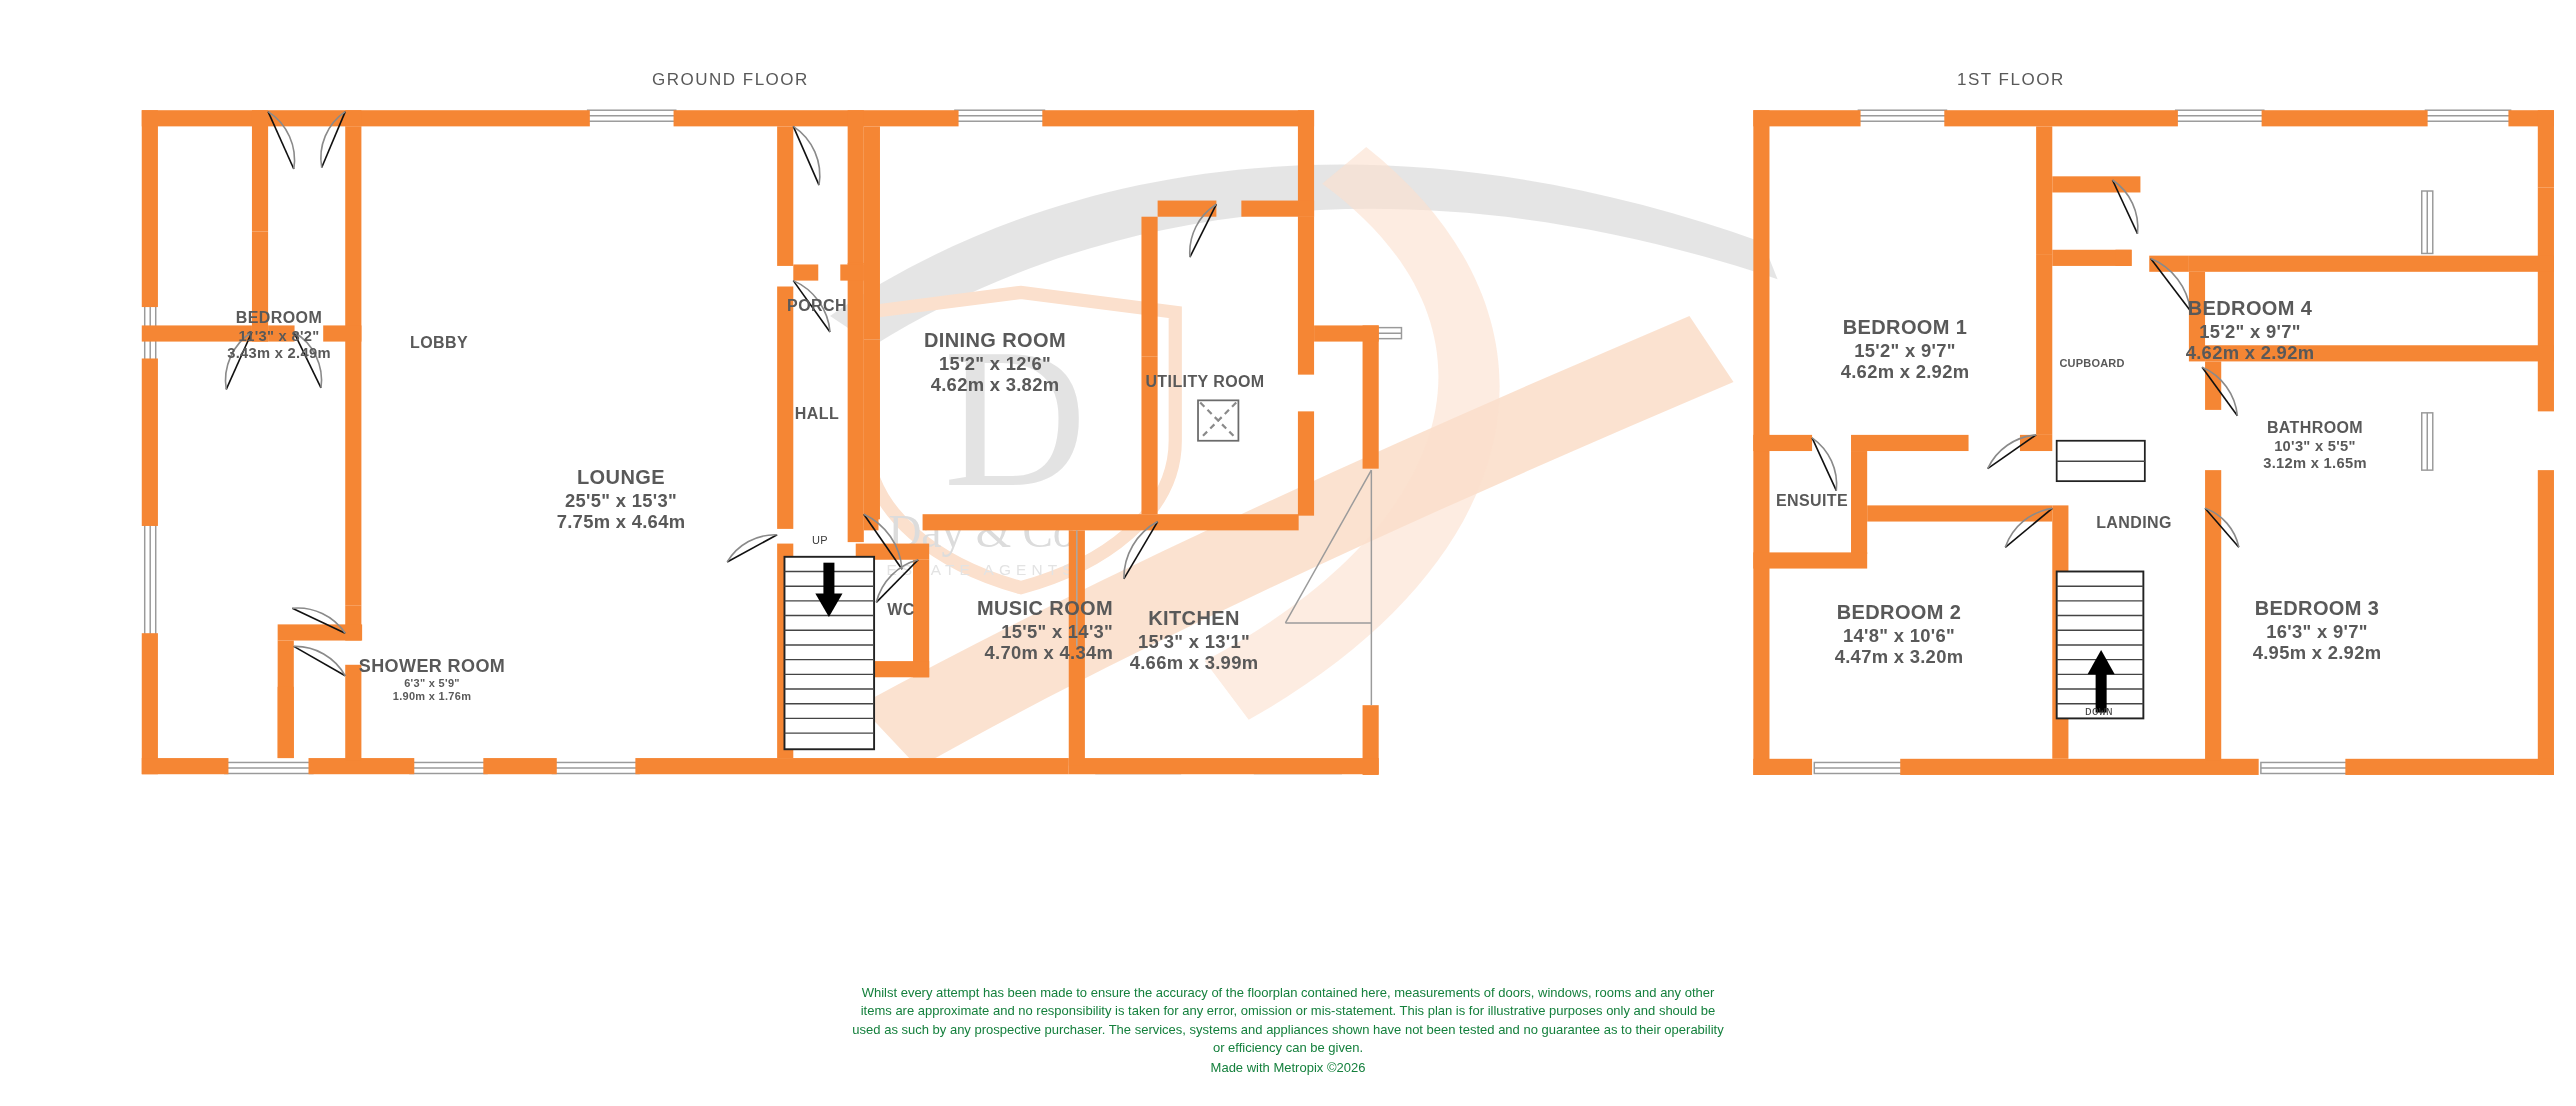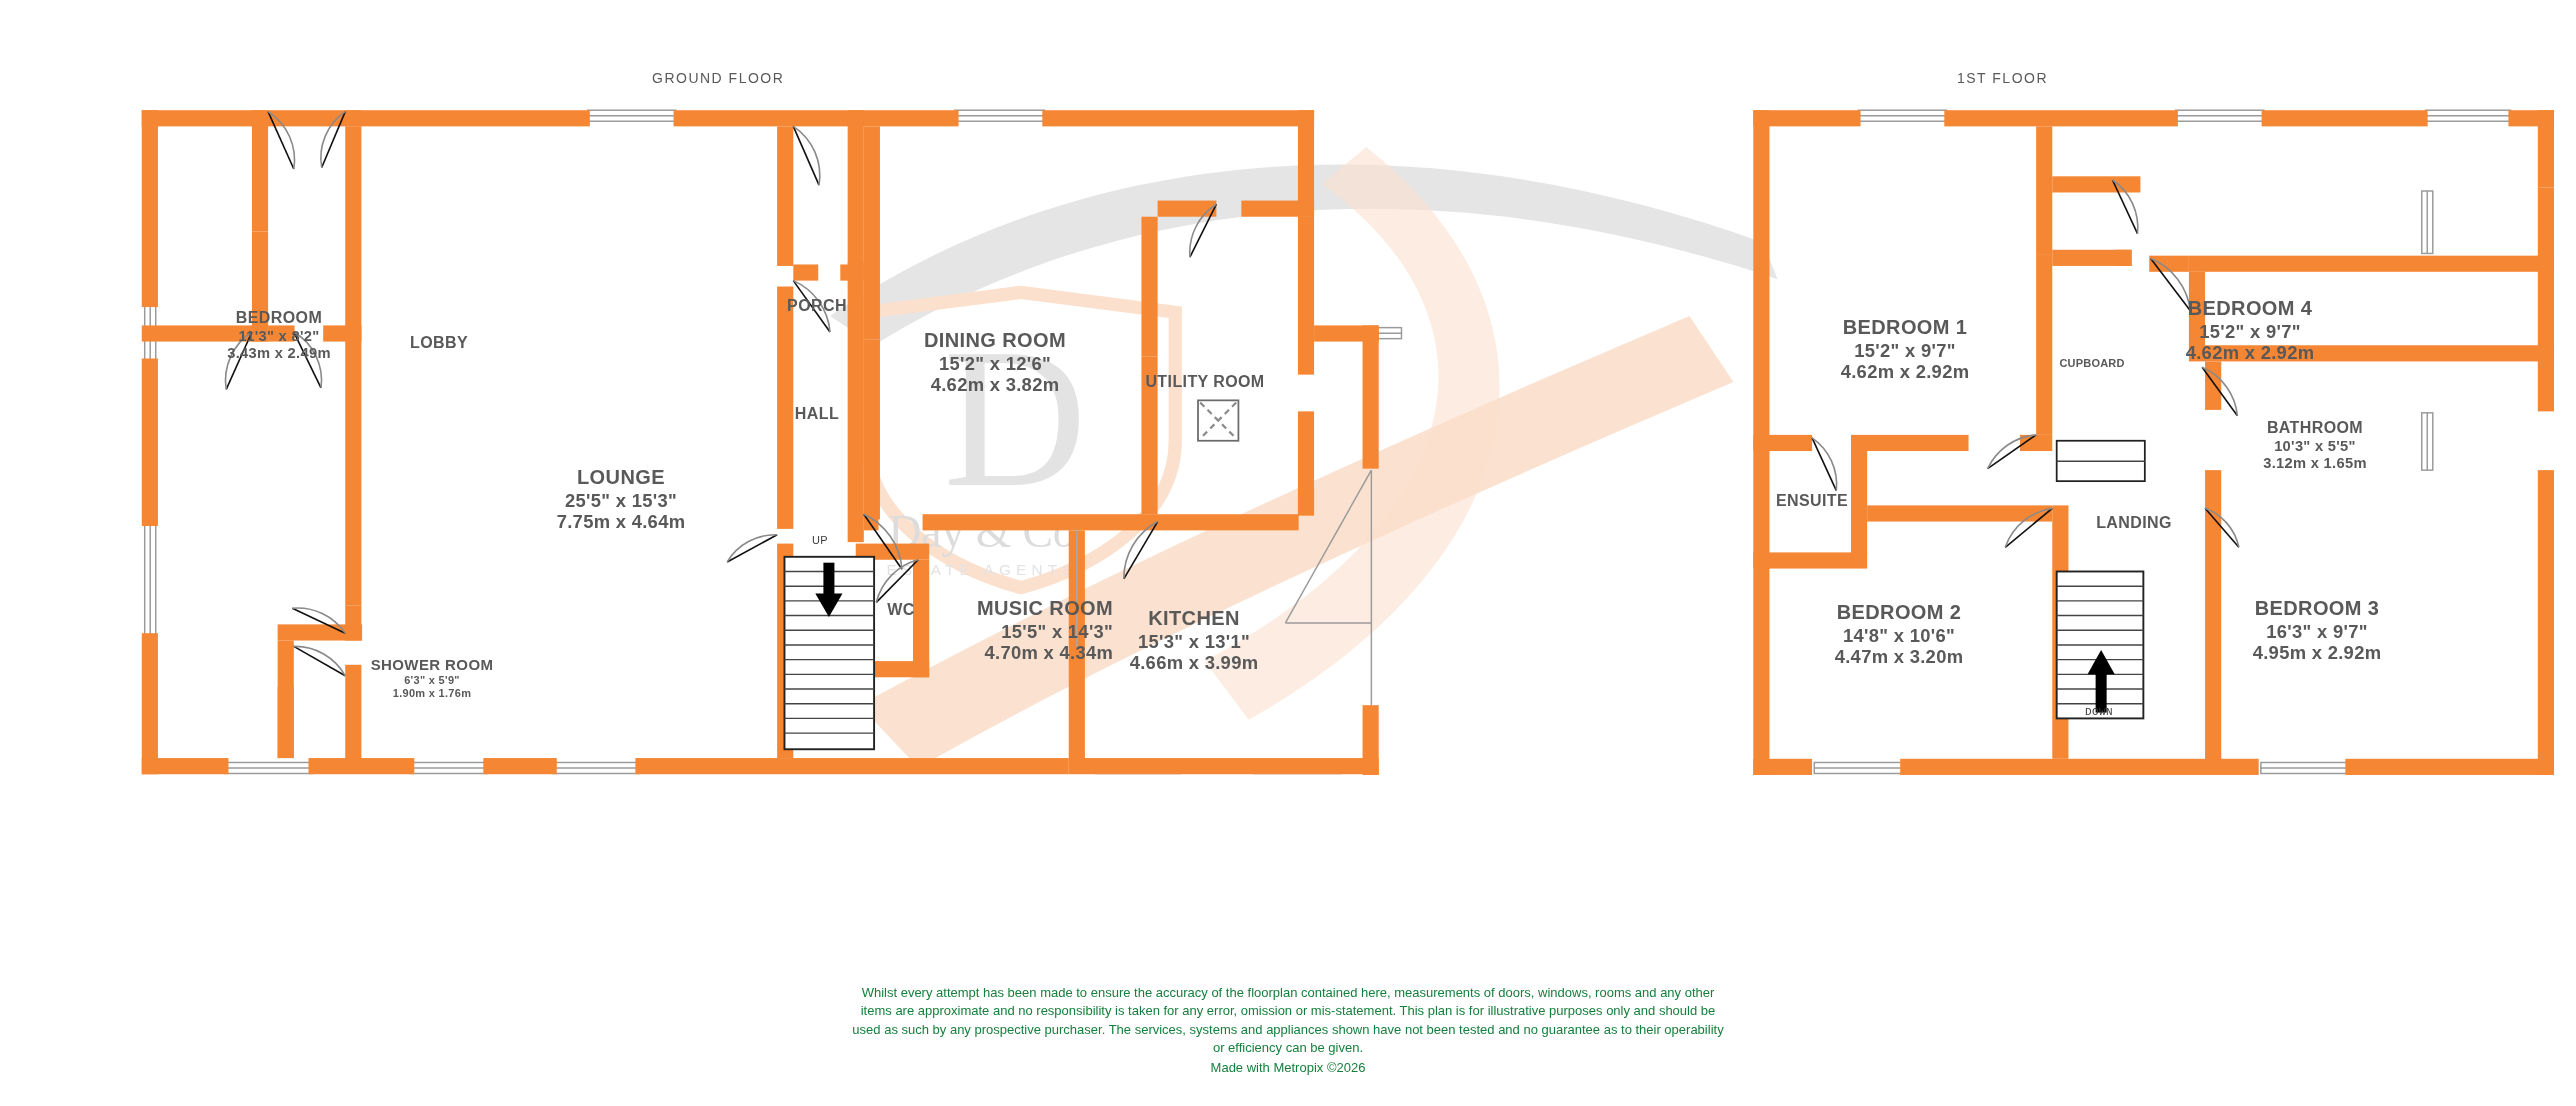--- a/index.html
+++ b/index.html
@@ -15,21 +15,21 @@
     overflow: hidden;
   }
   #stage {
     position: absolute;
     left: 0; top: 0;
     width: 2576px;
     height: 1107px;
   }
   .floor-title {
     position: absolute;
-    font-size: 14px;
+    font-size: 17px;
     letter-spacing: 1.5px;
     color: #595959;
     font-weight: 400;
     white-space: nowrap;
   }
   #ground-title { left: 652px; top: 70px; }
   #first-title  { left: 1957px; top: 70px; }
 
   svg.plan {
     position: absolute;
@@ -53,21 +53,21 @@
     font-weight: bold;
     letter-spacing: 0.4px;
   }
   .room .dim {
     font-size: 18.4px;
     font-weight: bold;
     letter-spacing: 0.3px;
   }
   .room.sm .nm  { font-size: 16px; }
   .room.sm .dim { font-size: 14.7px; }
-  .room.xs .nm  { font-size: 15px; }
+  .room.xs .nm  { font-size: 18px; }
   .room.xs .dim { font-size: 11px; }
   .room.tiny .nm { font-size: 11px; font-weight: bold; letter-spacing: 0.2px; }
 
   .stairlabel {
     position: absolute;
     font-size: 11px;
     color: #3c3c3c;
     letter-spacing: 0.4px;
     transform: translateX(-50%);
     white-space: nowrap;

